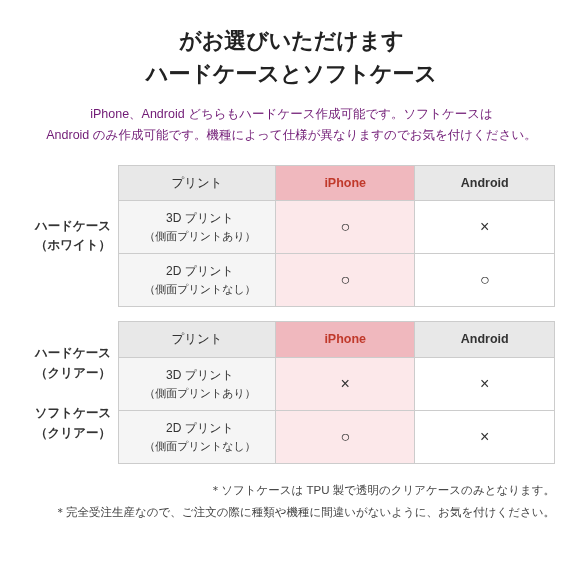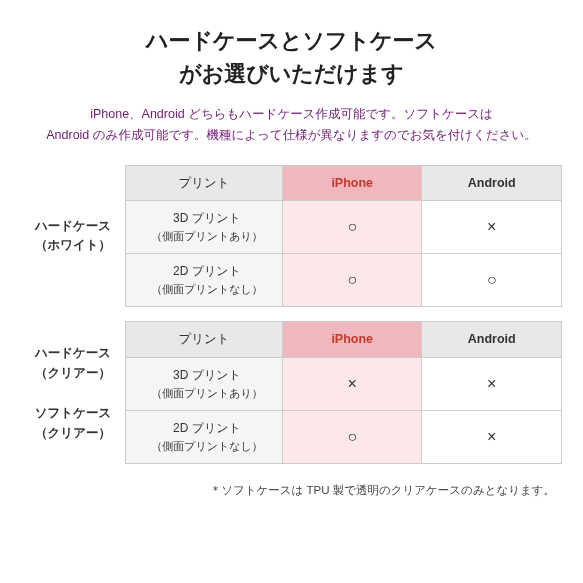--- a/index.html
+++ b/index.html
@@ -44,21 +44,20 @@
       text-align: center;
       padding: 6px 4px;
     }
     .table-wrap {
       flex: 1;
     }
     table {
       width: 100%;
       border-collapse: collapse;
       font-size: 12.5px;
-      margin-left: 7px;
     }
     table th, table td {
       border: 1px solid #ccc;
       text-align: center;
       padding: 8px 6px;
       vertical-align: middle;
       line-height: 1.5;
     }
     .th-print {
       background: #e8e8e8;
@@ -120,22 +119,22 @@
     }
     .section-combined {
       display: flex;
       margin-bottom: 14px;
     }
   </style>
 </head>
 <body>
 
 <div class="main-title">
+  <div>がお選びいただけます</div>
   <div>ハードケースとソフトケース</div>
-  <div>がお選びいただけます</div>
 </div>
 
 <div class="subtitle">
   iPhone、Android どちらもハードケース作成可能です。ソフトケースは<br>
   Android のみ作成可能です。機種によって仕様が異なりますのでお気を付けください。
 </div>
 
 <div class="section">
   <div class="section-label">
     <span>ハードケース<br>（ホワイト）</span>
@@ -189,13 +188,14 @@
           <td class="td-iphone"><span class="circle">○</span></td>
           <td class="td-android"><span class="cross">×</span></td>
         </tr>
       </tbody>
     </table>
   </div>
 </div>
 
 <div class="notes">
   <p>＊ソフトケースは TPU 製で透明のクリアケースのみとなります。</p>
+  <p>＊完全受注生産なので、ご注文の際に種類や機種に間違いがないように、お気を付けください。</p>
 </div>
 
 </body></html>

